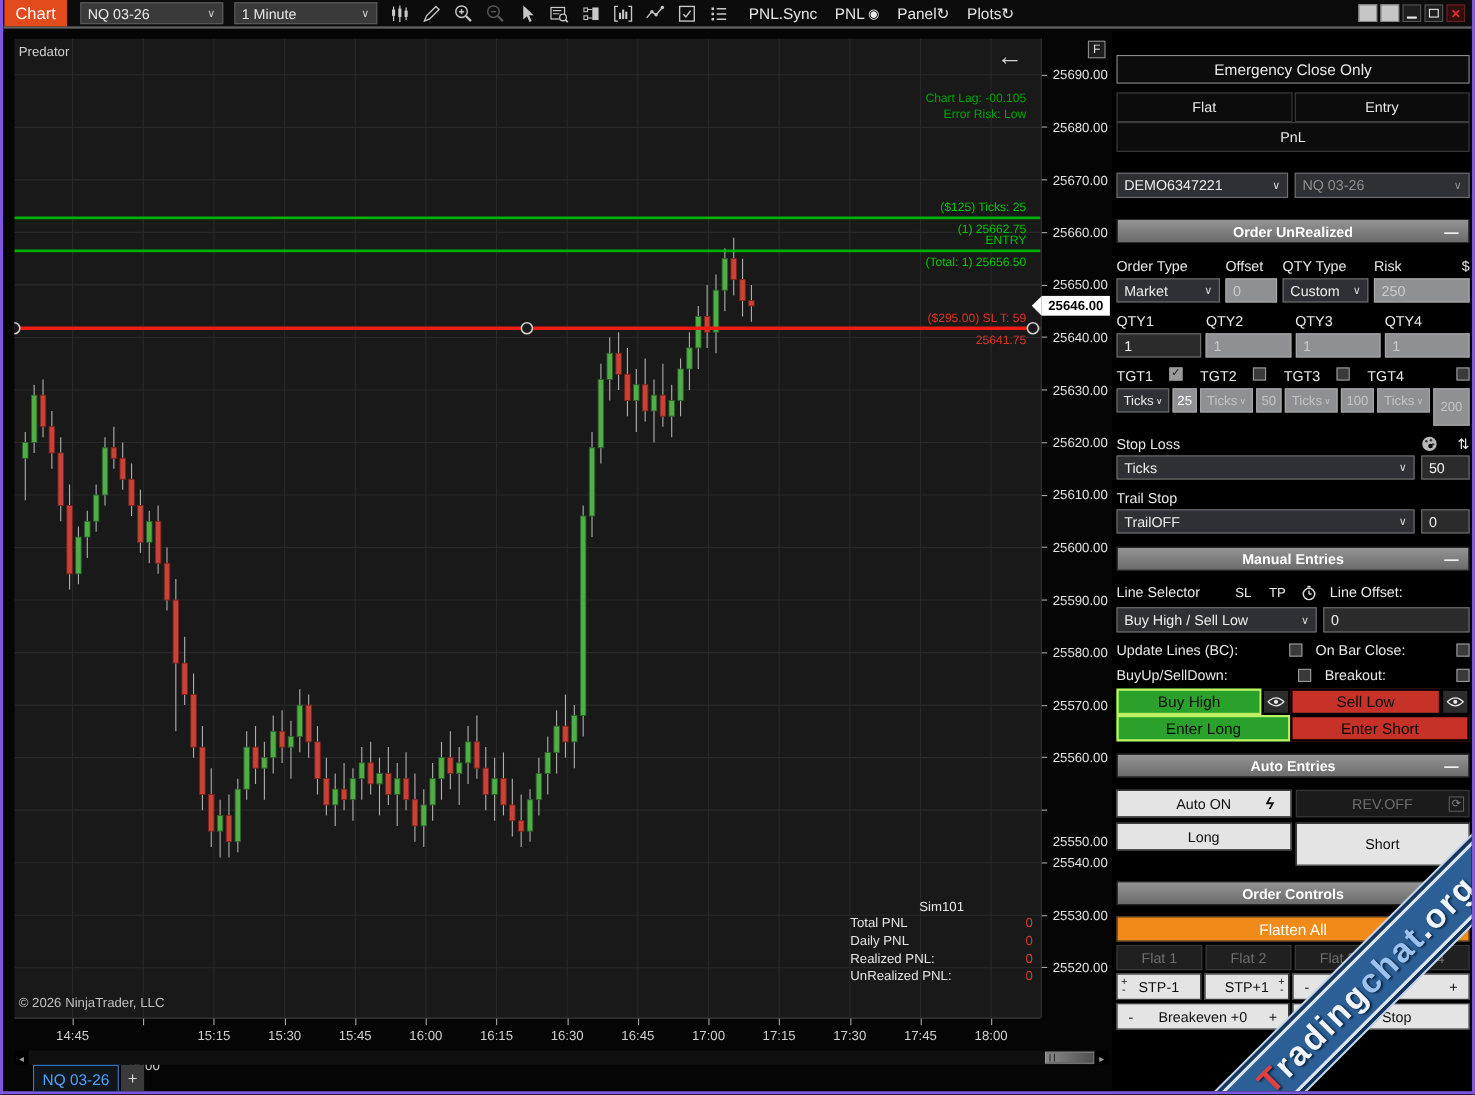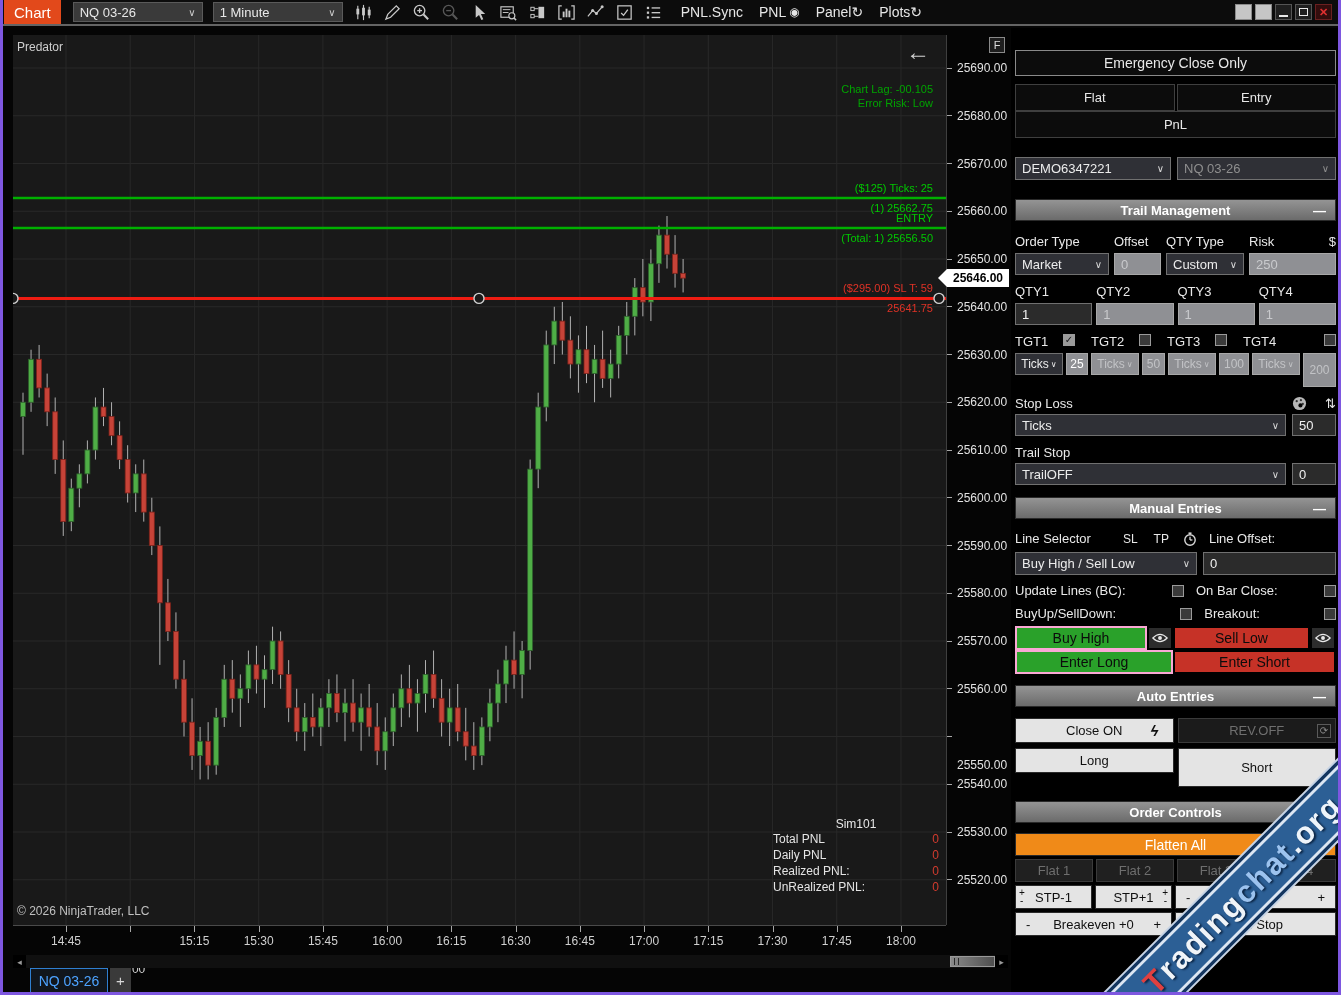--- a/index.html
+++ b/index.html
@@ -86,21 +86,21 @@
   .mini-sel { background:#2f3036; border:1px solid #707070; color:#ececec; font-size:12px;
               display:flex; align-items:center; justify-content:center; gap:2px; }
   .mini-sel .chev { font-size:8px; }
   .mini-sel.dis { background:#8f9094; color:#c2c3c6; border-color:#a8a8a8; }
   .mini-val { background:#8f9094; border:1px solid #a8a8a8; color:#fff; font-size:12px;
               display:flex; align-items:center; justify-content:center; }
   .mini-val.dis { color:#c2c3c6; }
   .cb { width:12px; height:12px; border:1px solid #9a9a9a; background:#3a3a3a; font-size:10px;
         line-height:10px; text-align:center; color:#16161a; }
   .cb.checked { background:#9a9a9a; }
-  .btn-green { background:#2aa12a; border:2px solid #f9a8d4; color:#0c0c0c; font-size:14px;
+  .btn-green { background:#2aa12a; border:2px solid #bef264; color:#0c0c0c; font-size:14px;
                display:flex; align-items:center; justify-content:center; }
   .btn-red { background:#c63227; border:2px solid #000; color:#0c0c0c; font-size:14px;
              display:flex; align-items:center; justify-content:center; }
   .eye-btn { background:#2c2c2c; border:2px solid #000; display:flex; align-items:center; justify-content:center; }
   .btn-light { background:#e4e4e4; border:1px solid #2a2a2a; color:#101010; font-size:13px;
                display:flex; align-items:center; justify-content:center; position:relative; }
   .btn-rev { background:#1b1b1b; border:1px solid #3a3a3a; color:#6f6f6f; font-size:13px;
              display:flex; align-items:center; justify-content:center; position:relative; }
   .rev-ico { position:absolute; right:4px; width:14px; height:14px; border:1px solid #5a5a5a; color:#8a8a8a;
              font-size:10px; display:flex; align-items:center; justify-content:center; }
@@ -606,21 +606,21 @@
           <span>DEMO6347221</span>
           <span class="chev">∨</span>
         </div>
       <div class="sel disabled" style="flex:1;height:23px">
           <span>NQ 03-26</span>
           <span class="chev">∨</span>
         </div>
     </div>
 
     <div class="sec-hdr" style="margin-top:19px">
-      <span>Trail Management</span>
+      <span>Order UnRealized</span>
         <span class="minus">—</span>
     </div>
     <div class="sb-row" style="margin-top:13px;gap:5px">
       <span class="lbl" style="width:94px">Order Type</span>
       <span class="lbl" style="width:47px">Offset</span>
       <span class="lbl" style="width:78px">QTY Type</span>
       <span class="lbl">Risk</span>
       <span class="lbl" style="margin-left:auto">$</span>
     </div>
     <div class="sb-row" style="margin-top:4px;gap:5px">
@@ -767,21 +767,21 @@
       <div class="btn-green" style="width:158px;height:24px">Enter Long</div>
       <div class="btn-red" style="flex:1;height:24px">Enter Short</div>
     </div>
 
     <div class="sec-hdr" style="margin-top:11px">
       <span>Auto Entries</span>
         <span class="minus">—</span>
     </div>
     <div class="sb-row" style="margin-top:11px;gap:4px">
       <div class="btn-light" style="flex:1;height:25px">
-          <span>Close ON</span>
+          <span>Auto ON</span>
           <span class="bolt">ϟ</span>
         </div>
       <div class="btn-rev" style="flex:1;height:25px">
           <span>REV.OFF</span>
           <span class="rev-ico">⟳</span>
         </div>
     </div>
     <div class="sb-row" style="margin-top:5px;gap:4px">
       <div class="btn-light" style="flex:1;height:25px">Long</div>
       <div class="btn-light" style="flex:1;height:39px">Short</div>

